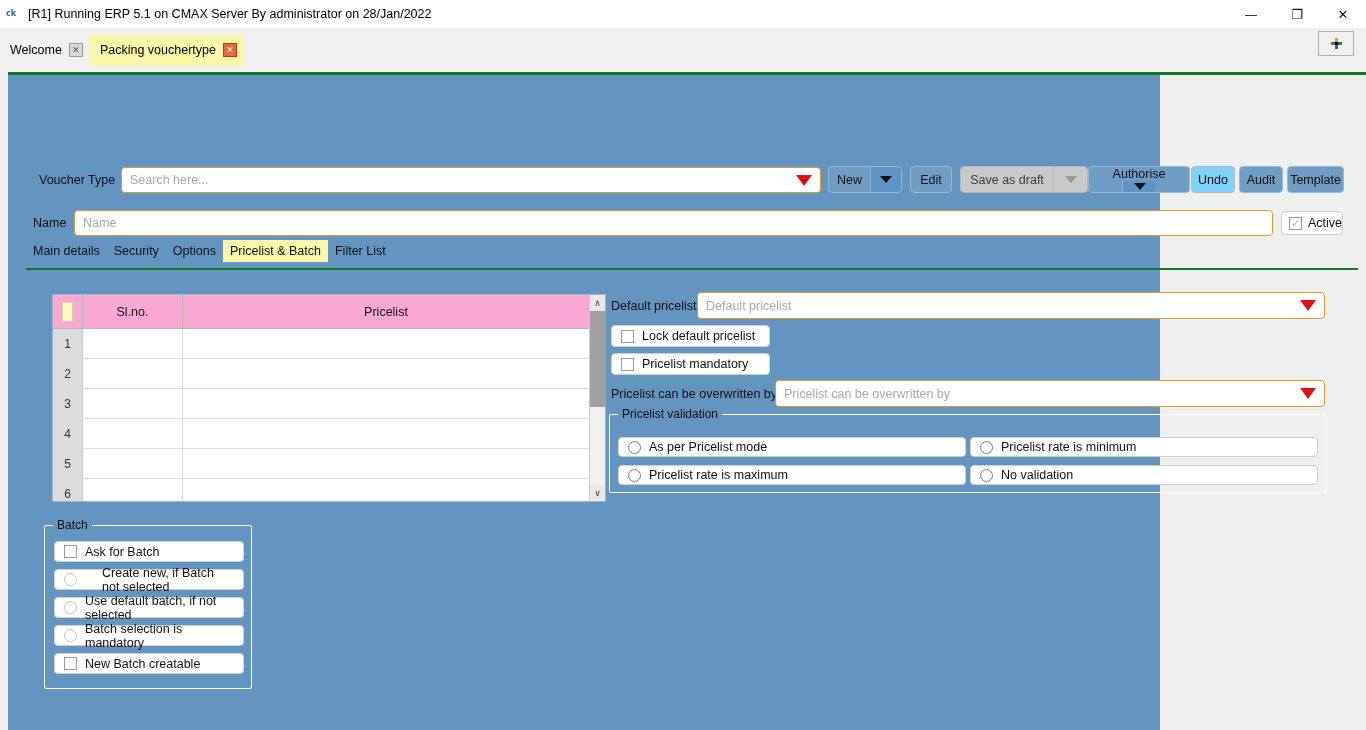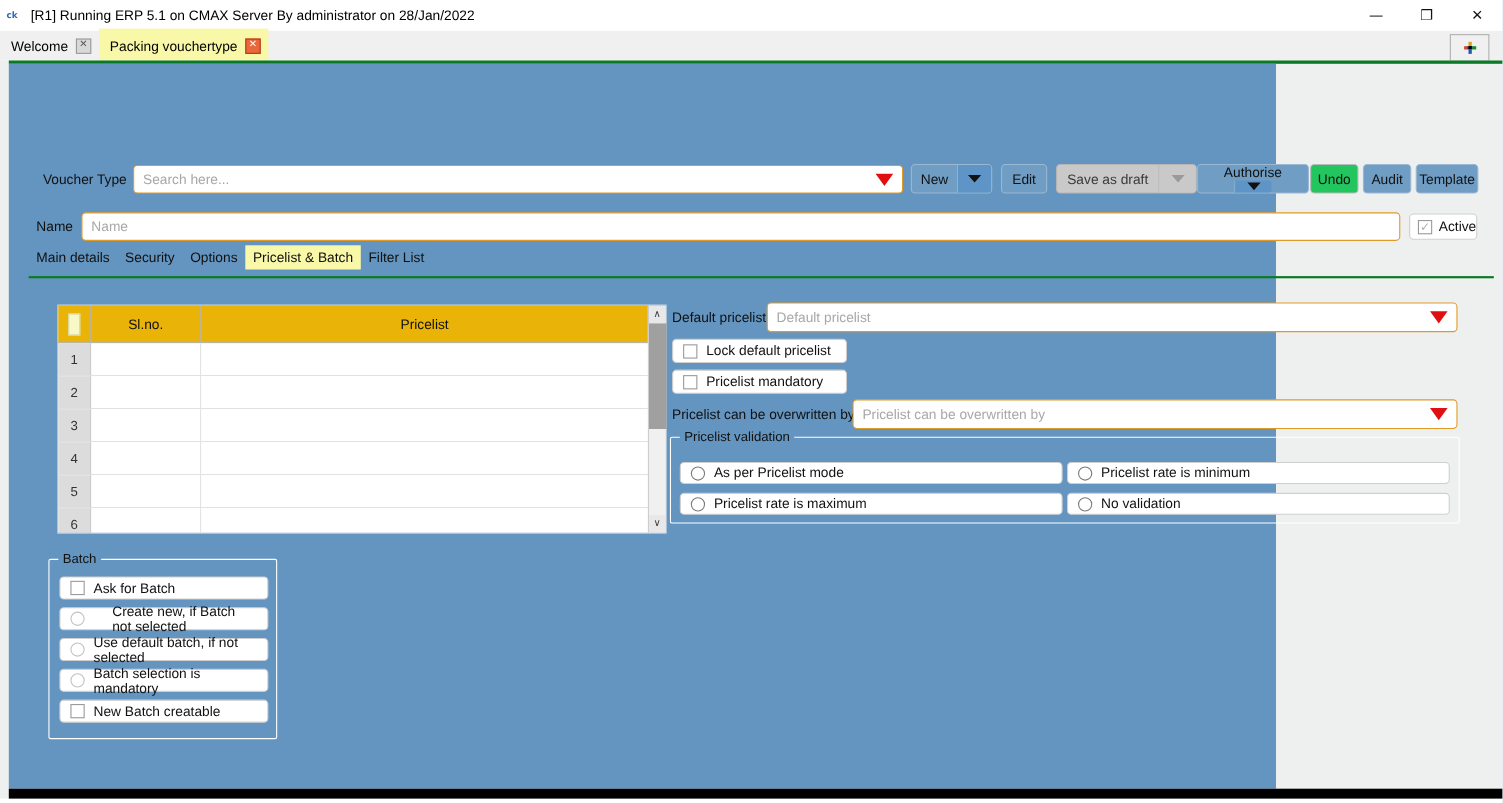--- a/index.html
+++ b/index.html
@@ -35,21 +35,21 @@
   }
   .winbtn {
     width: 46px; height: 28px;
     display: flex; align-items: center; justify-content: center;
     font-size: 13px; color: #111;
     font-family: "DejaVu Sans", sans-serif;
   }
 
   
   .tabstrip {
-    height: 27px; width: 100%;
+    height: 44px; width: 100%;
     background: #f0f0f0;
     display: flex; align-items: center;
     position: relative;
     border-bottom: 0;
     text-align: right;
   }
   .doctab {
     height: 31px;
     display: flex; align-items: center;
     padding: 0 7px 0 10px;
@@ -158,21 +158,21 @@
     width: 0; height: 0;
     border-left: 6px solid transparent;
     border-right: 6px solid transparent;
     border-top: 7px solid #111;
   }
   .btn.disabled {
     background: #c9c9c9; border-color: #b5b5b5; color: #3a3a3a;
   }
   .btn.disabled .bsep { background: #c9c9c9; border-left-color: #b5b5b5; }
   .btn.disabled .caret { border-top-color: #9a9a9a; }
-  .btn.light { background: #22c55e; border-color: #b9b9b9; }
+  .btn.light { background: #7dd3fc; border-color: #b9b9b9; }
 
   .activebox {
     position: absolute;
     background: #ffffff; border: 1px solid #cfcfcf; border-radius: 4px;
     display: flex; align-items: center; gap: 6px;
     padding: 0 9px 0 7px;
     font-size: 12.5px; color: #111;
   }
   .cbx {
     width: 13px; height: 13px;
@@ -207,21 +207,21 @@
   .gridwrap {
     position: absolute; left: 44px; top: 219px;
     width: 554px; height: 208px;
     background: #ffffff;
     border: 1px solid #9fb6cc;
     display: flex;
   }
   .gridmain { flex: 1 1 auto; display: flex; flex-direction: column; }
   .gridhead {
     height: 36px; display: flex;
-    background: #eab308;
+    background: #f9a8d4;
     border-bottom: 1px solid #b6b6b6;
   }
   .gh-corner {
     width: 30px; border-right: 1px solid #b6b6b6;
     display: flex; align-items: center; justify-content: center;
   }
   .gh-corner .yellowchip {
     width: 11px; height: 20px; background: #f8f8c8; border: 1px solid #d6d6a0;
   }
   .gh-cell {

